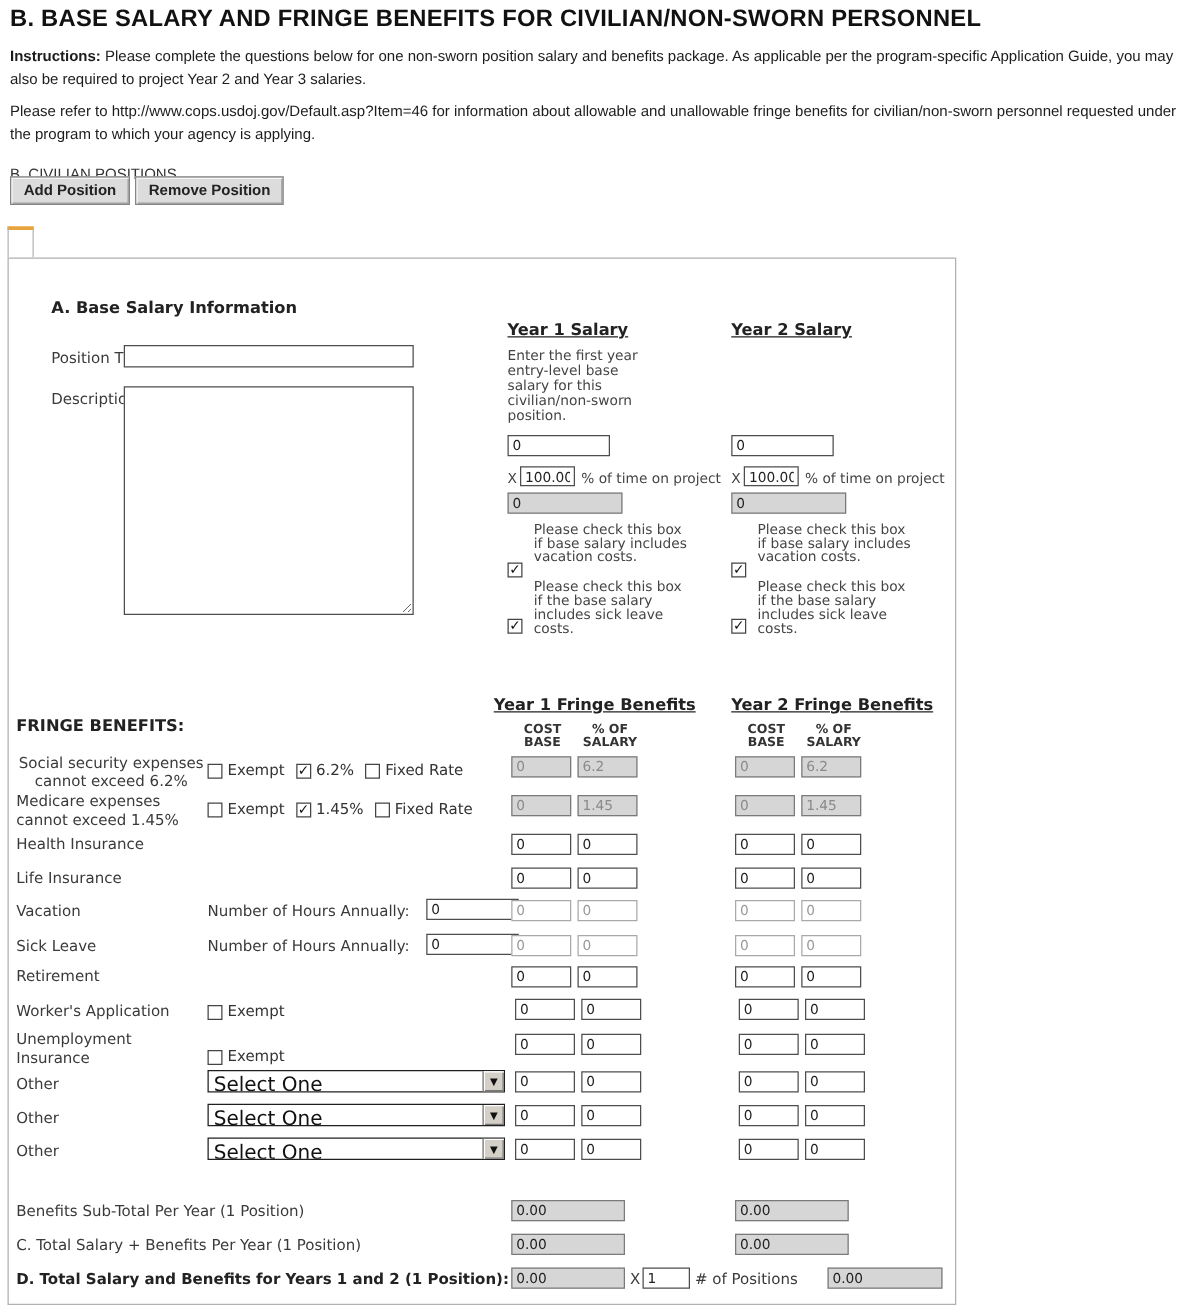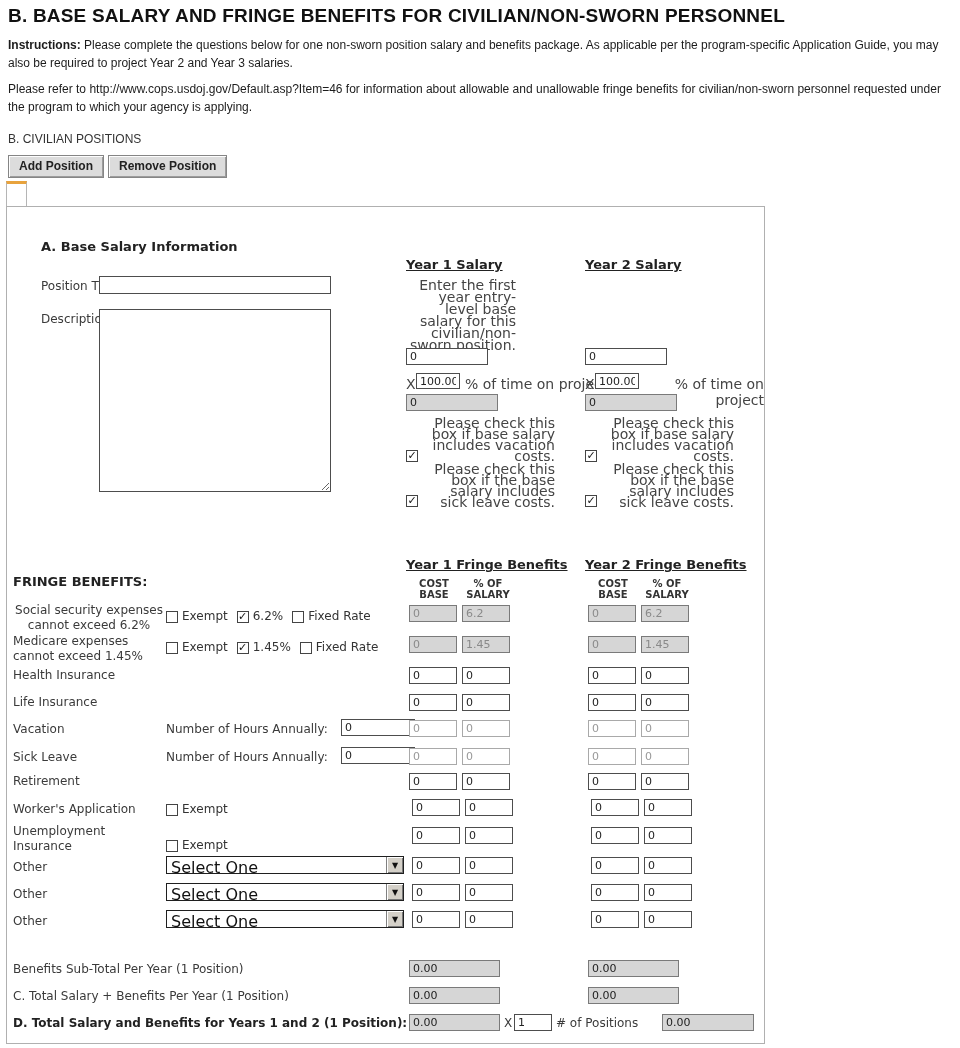--- a/index.html
+++ b/index.html
@@ -3,31 +3,31 @@
 <meta charset="utf-8">
 <style>
   html,body { margin:0; padding:0; background:#fff; }
   body { width:960px; height:1048px; position:relative; font-family:"Liberation Sans", sans-serif; color:#222; }
   .abs { position:absolute; }
 
   
   .page-title { left:8px; top:5px; font-size:19px; font-weight:bold; color:#111; letter-spacing:.2px; }
   .para { left:8px; width:948px; font-size:12px; line-height:18px; color:#1c1c1c; }
   .section-label { left:8px; top:132px; font-size:12px; color:#333; }
-  .btn-row { left:8px; top:155px; display:flex; gap:4px; }
+  .btn-row { left:8px; top:141px; display:flex; gap:4px; }
   .wbtn { background:#dcdcdc; border:1px solid #858585; box-shadow: inset 1px 1px 0 #fdfdfd, inset -1px -1px 0 #9c9c9c; font-family:"Liberation Sans",sans-serif; font-size:12px; font-weight:bold; color:#222; padding:3px 10px 4px; cursor:pointer; }
 
   .pos-tab { left:6px; top:181px; width:21px; height:25px; background:#fff; border:1px solid #b5b5b5; border-bottom:none; border-top:3px solid #e8a33d; box-sizing:border-box; }
   .panel { left:6px; top:206px; width:757px; height:836px; border:1px solid #b0b0b0; background:#fff; }
 
   
   .panel * { font-family:"DejaVu Sans", sans-serif; }
   .hdg { font-size:13px; font-weight:bold; color:#222;margin-top:15px; }
   .lbl { font-size:12px; color:#3a3a3a; }
-  .small { font-size:14px; color:#444;text-align:right; }
+  .small { font-size:11px; color:#444; }
   .colhdr { font-size:13px; font-weight:bold; color:#222; text-decoration:underline; }
   .subhdr { font-size:10px; font-weight:bold; color:#333; line-height:11px; text-align:center; white-space:pre-line; }
 
   input, textarea { box-sizing:border-box; font-family:"DejaVu Sans",sans-serif; font-size:11px; color:#222; padding:1px 3px; }
   .inp { background:#fff; border:1px solid #4d4d4d; }
   .inp-gray { background:#d6d6d6; border:1px solid #7a7a7a; color:#8a8a8a; }
   .inp-total { background:#d6d6d6; border:1px solid #7a7a7a; color:#222; }
   .inp-dim { background:#fff; border:1px solid #a9a9a9; color:#999; }
   textarea.inp { resize:both; }
 
@@ -90,21 +90,21 @@
   <div class="abs small" style="left:578px; top:169px;">X</div>
   <input class="abs inp" style="left: 588px; top: 166px; width: 44px; height: 16px;" value="100.00">
   <div class="abs small" style="left:637px; top:169px;">% of time on project</div>
   <input class="abs inp-total" style="left: 578px; top: 187px; width: 92px; height: 17px;" value="0">
   <div class="abs small" style="left:599px; top:211px; width:128px; line-height:11px;">Please check this box if base salary includes vacation costs.</div>
   <span class="abs cb checked" style="left:578px; top:243px;"></span>
   <div class="abs small" style="left:599px; top:257px; width:128px; line-height:11px;">Please check this box if the base salary includes sick leave costs.</div>
   <span class="abs cb checked" style="left:578px; top:288px;"></span>
 
   <div class="abs hdg" style="left:6px; top:352px;">FRINGE BENEFITS:</div>
-  <div class="abs colhdr" style="left:399px; top:350px;">Year 1 Fringe Benefits</div>
+  <div class="abs colhdr" style="left:388px; top:350px;">Year 1 Fringe Benefits</div>
   <div class="abs colhdr" style="left:578px; top:350px;">Year 2 Fringe Benefits</div>
   <div class="abs subhdr" style="left:402px; top:371px; width:50px;">COST
 BASE</div>
   <div class="abs subhdr" style="left:455px; top:371px; width:52px;">% OF
 SALARY</div>
   <div class="abs subhdr" style="left:581px; top:371px; width:50px;">COST
 BASE</div>
   <div class="abs subhdr" style="left:634px; top:371px; width:52px;">% OF
 SALARY</div>
 

